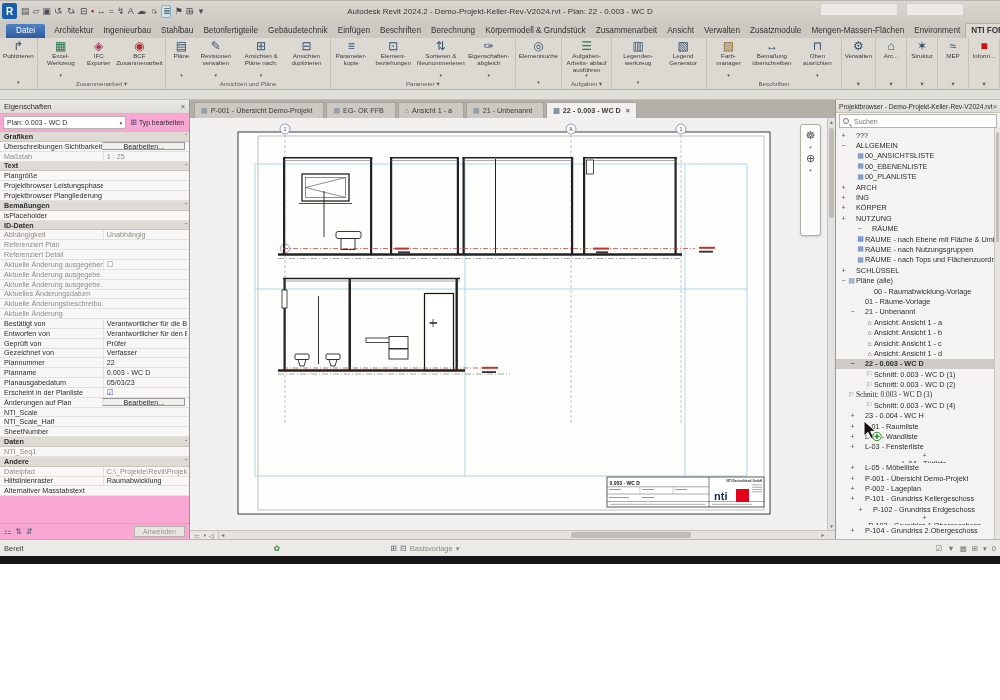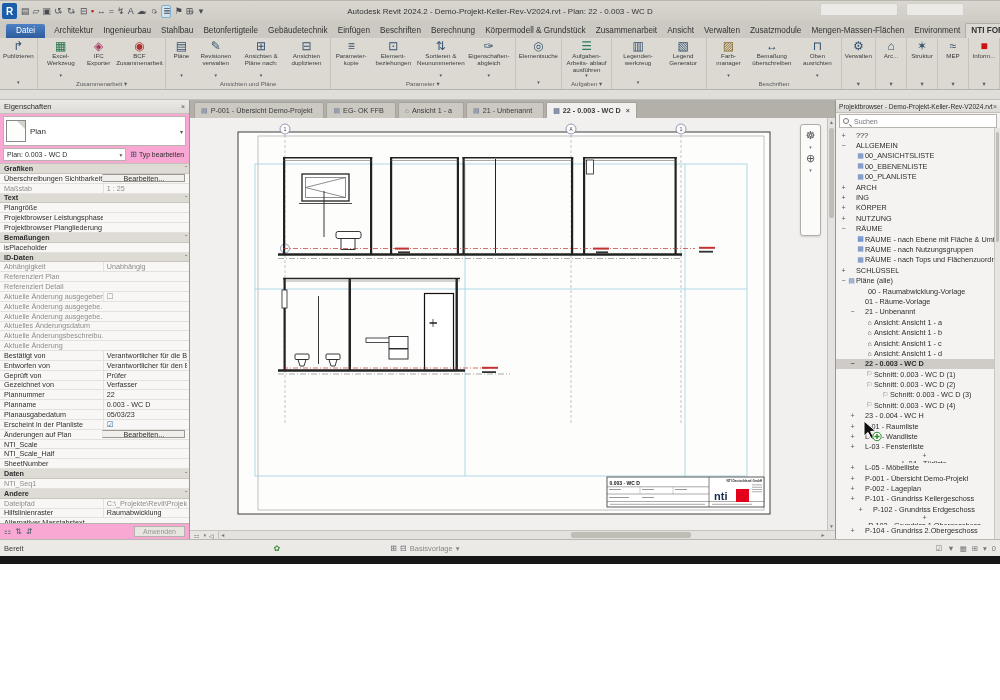--- a/index.html
+++ b/index.html
@@ -371,25 +371,20 @@
 
   <div class="optionsbar"></div>
 
   <div class="main">
 
     <div class="props">
       <div class="phead">
           <span>Eigenschaften</span>
           <span class="x">×</span>
         </div>
-      <div class="typesel">
-        <div class="tsicon"></div>
-        <span class="tsname">Plan</span>
-        <span class="tsarrow">▾</span>
-      </div>
       <div class="instrow">
         <div class="instsel">
             <span>Plan: 0.003 - WC D</span>
             <span class="tsarrow" style="margin-left:auto;">▾</span>
           </div>
         <div class="edittype">
             <span class="ei">⊞</span>
             <span>Typ bearbeiten</span>
           </div>
       </div>
@@ -846,21 +841,21 @@
           <div class="titem" style="padding-left: 4px;">
             <span class="texp">+</span>
             <span class="tico"></span>
             <span class="tlabel">KÖRPER</span>
           </div>
           <div class="titem" style="padding-left: 4px;">
             <span class="texp">+</span>
             <span class="tico"></span>
             <span class="tlabel">NUTZUNG</span>
           </div>
-          <div class="titem" style="padding-left: 4px;">
+          <div class="titem" style="padding-left: 4px; margin-left: 16px;">
             <span class="texp">−</span>
             <span class="tico"></span>
             <span class="tlabel">RÄUME</span>
           </div>
           <div class="titem" style="padding-left: 13px;">
             <span class="texp"></span>
             <span class="tico ic-fill">▩</span>
             <span class="tlabel">RÄUME - nach Ebene mit Fläche &amp; Umfang</span>
           </div>
           <div class="titem" style="padding-left: 13px;">
@@ -876,21 +871,21 @@
           <div class="titem" style="padding-left: 4px;">
             <span class="texp">+</span>
             <span class="tico"></span>
             <span class="tlabel">SCHLÜSSEL</span>
           </div>
           <div class="titem" style="padding-left: 4px;">
             <span class="texp">−</span>
             <span class="tico">▤</span>
             <span class="tlabel">Pläne (alle)</span>
           </div>
-          <div class="titem" style="padding-left: 16px;">
+          <div class="titem" style="padding-left: 22px;">
             <span class="texp"></span>
             <span class="tico"></span>
             <span class="tlabel">00 - Raumabwicklung-Vorlage</span>
           </div>
           <div class="titem" style="padding-left: 13px;">
             <span class="texp"></span>
             <span class="tico"></span>
             <span class="tlabel">01 - Räume-Vorlage</span>
           </div>
           <div class="titem" style="padding-left: 13px;">
@@ -926,21 +921,21 @@
           <div class="titem" style="padding-left: 22px;">
             <span class="texp"></span>
             <span class="tico ic-sec">⚐</span>
             <span class="tlabel">Schnitt: 0.003 - WC D (1)</span>
           </div>
           <div class="titem" style="padding-left: 22px;">
             <span class="texp"></span>
             <span class="tico ic-sec">⚐</span>
             <span class="tlabel">Schnitt: 0.003 - WC D (2)</span>
           </div>
-          <div class="titem" style="padding-left: 38px;">
+          <div class="titem" style="padding-left: 4px; font-family: Liberation Serif, serif;">
             <span class="texp"></span>
             <span class="tico ic-sec">⚐</span>
             <span class="tlabel">Schnitt: 0.003 - WC D (3)</span>
           </div>
           <div class="titem" style="padding-left: 22px;">
             <span class="texp"></span>
             <span class="tico ic-sec">⚐</span>
             <span class="tlabel">Schnitt: 0.003 - WC D (4)</span>
           </div>
           <div class="titem" style="padding-left: 13px;">

